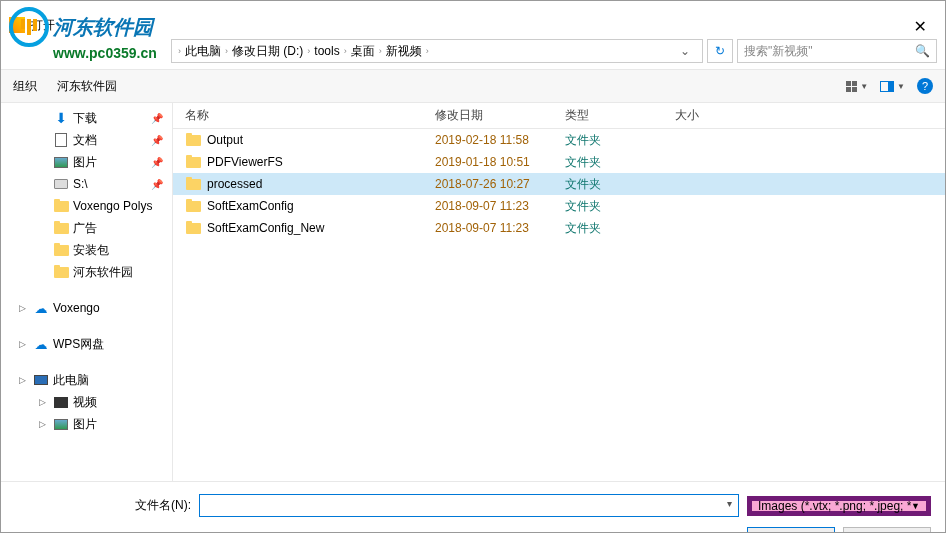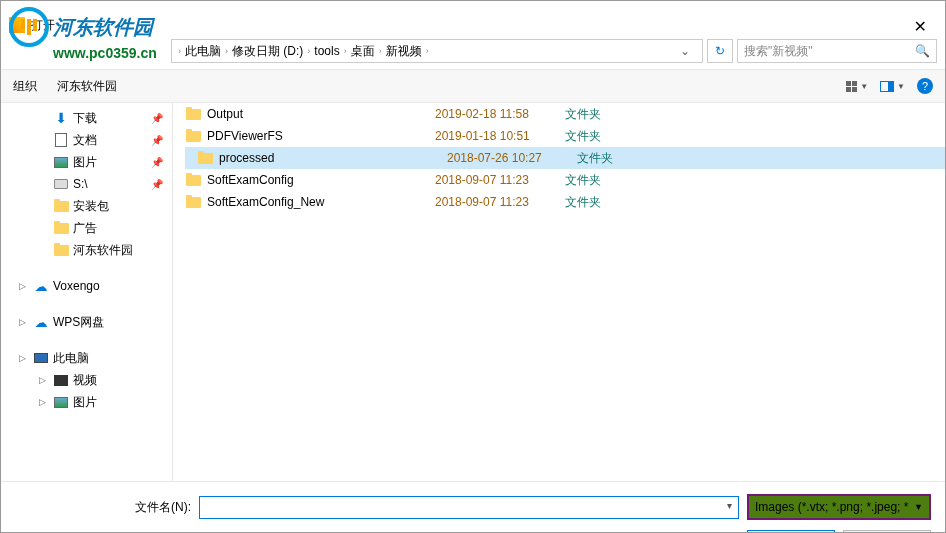--- a/index.html
+++ b/index.html
@@ -55,32 +55,32 @@
 .vid-ic { width: 14px; height: 11px; background: #333; position: relative; }
 .pin { color: #888; font-size: 10px; margin-left: auto; margin-right: 8px; }
 .main { flex: 1; overflow: auto; }
 .headers { display: flex; height: 26px; border-bottom: 1px solid #e8e8e8; align-items: center; padding-left: 12px; }
 .headers div { color: #444; padding-right: 8px; cursor: pointer; }
 .col-name { width: 250px; }
 .col-date { width: 130px; }
 .col-type { width: 110px; }
 .col-size { width: 80px; }
 .file-row { display: flex; height: 22px; align-items: center; padding-left: 12px; cursor: pointer; }
-.file-row.selected { background: #cde8f8; margin-left: 12px; }
+.file-row.selected { background: #cde8f8; }
 .fname { width: 250px; display: flex; align-items: flex-end; gap: 6px; }
 .fdate { width: 130px; color: #a16207; }
 .ftype { width: 110px; color: #0f766e; }
 .fsize { width: 80px; color: #555; text-align: right; padding-right: 12px; }
 .img-ic { width: 14px; height: 11px; background: linear-gradient(135deg,#4ac,#284); border: 1px solid #555; }
 .footer { border-top: 1px solid #e8e8e8; padding: 12px 14px; }
 .footer-row1 { display: flex; align-items: center; gap: 8px; margin-bottom: 10px; }
 .fn-label { width: 176px; text-align: right; }
 .fn-input { flex: 1; border: 1px solid #0078d7; height: 23px; padding: 0 6px; position: relative; }
 .fn-input::after { content: "▾"; position: absolute; right: 6px; top: 3px; color: #555; font-size: 10px; }
-.filter { border: 2px solid #701a75; height: 26px; width: 184px; padding: 0 6px; display: flex; align-items: center; background: #4d7c0f; }
+.filter { border: 5px solid #701a75; height: 20px; width: 184px; padding: 0 6px; display: flex; align-items: center; background: #f9a8d4; }
 .filter span:first-child { flex: 1; overflow: hidden; white-space: nowrap; }
 .footer-row2 { display: flex; justify-content: flex-end; gap: 8px; }
 .btn { border: 1px solid #bbb; background: #efefef; height: 24px; width: 88px; display: flex; align-items: center; justify-content: center; cursor: pointer; }
 .btn.primary { border: 1px solid #0078d7; }
 </style>
 </head>
 <body>
 
 <div class="watermark">
   <div class="wm-logo">
@@ -183,28 +183,35 @@
           <span class="drive-ic"></span>
         </span>
         <span>S:\</span>
         <span class="pin">📌</span>
       </div>
       <div class="tree-item indent">
         <span class="tree-caret"></span>
         <span class="tree-icon">
           <span class="folder-ic"></span>
         </span>
+        <span>Voxengo Polys</span>
+      </div>
+      <div class="tree-item indent">
+        <span class="tree-caret"></span>
+        <span class="tree-icon">
+          <span class="folder-ic"></span>
+        </span>
+        <span>广告</span>
+      </div>
+      <div class="tree-item indent">
+        <span class="tree-caret"></span>
+        <span class="tree-icon">
+          <span class="folder-ic"></span>
+        </span>
         <span>安装包</span>
-      </div>
-      <div class="tree-item indent">
-        <span class="tree-caret"></span>
-        <span class="tree-icon">
-          <span class="folder-ic"></span>
-        </span>
-        <span>广告</span>
       </div>
       <div class="tree-item indent">
         <span class="tree-caret"></span>
         <span class="tree-icon">
           <span class="folder-ic"></span>
         </span>
         <span>河东软件园</span>
       </div>
       <div style="height:14px"></div>
       <div class="tree-item">
@@ -239,20 +246,26 @@
       </div>
       <div class="tree-item indent">
         <span class="tree-caret">▷</span>
         <span class="tree-icon">
           <span class="pic-ic"></span>
         </span>
         <span>图片</span>
       </div>
     </div>
   <div class="main">
+    <div class="headers">
+      <div class="col-name">名称</div>
+      <div class="col-date">修改日期</div>
+      <div class="col-type">类型</div>
+      <div class="col-size">大小</div>
+    </div>
     <div id="files">
         <div class="file-row">
           <span class="fname">
             <span class="tree-icon">
               <span class="folder-ic"></span>
             </span>
             <span>Output</span>
           </span>
           <span class="fdate">2019-02-18 11:58</span>
           <span class="ftype">文件夹</span>

